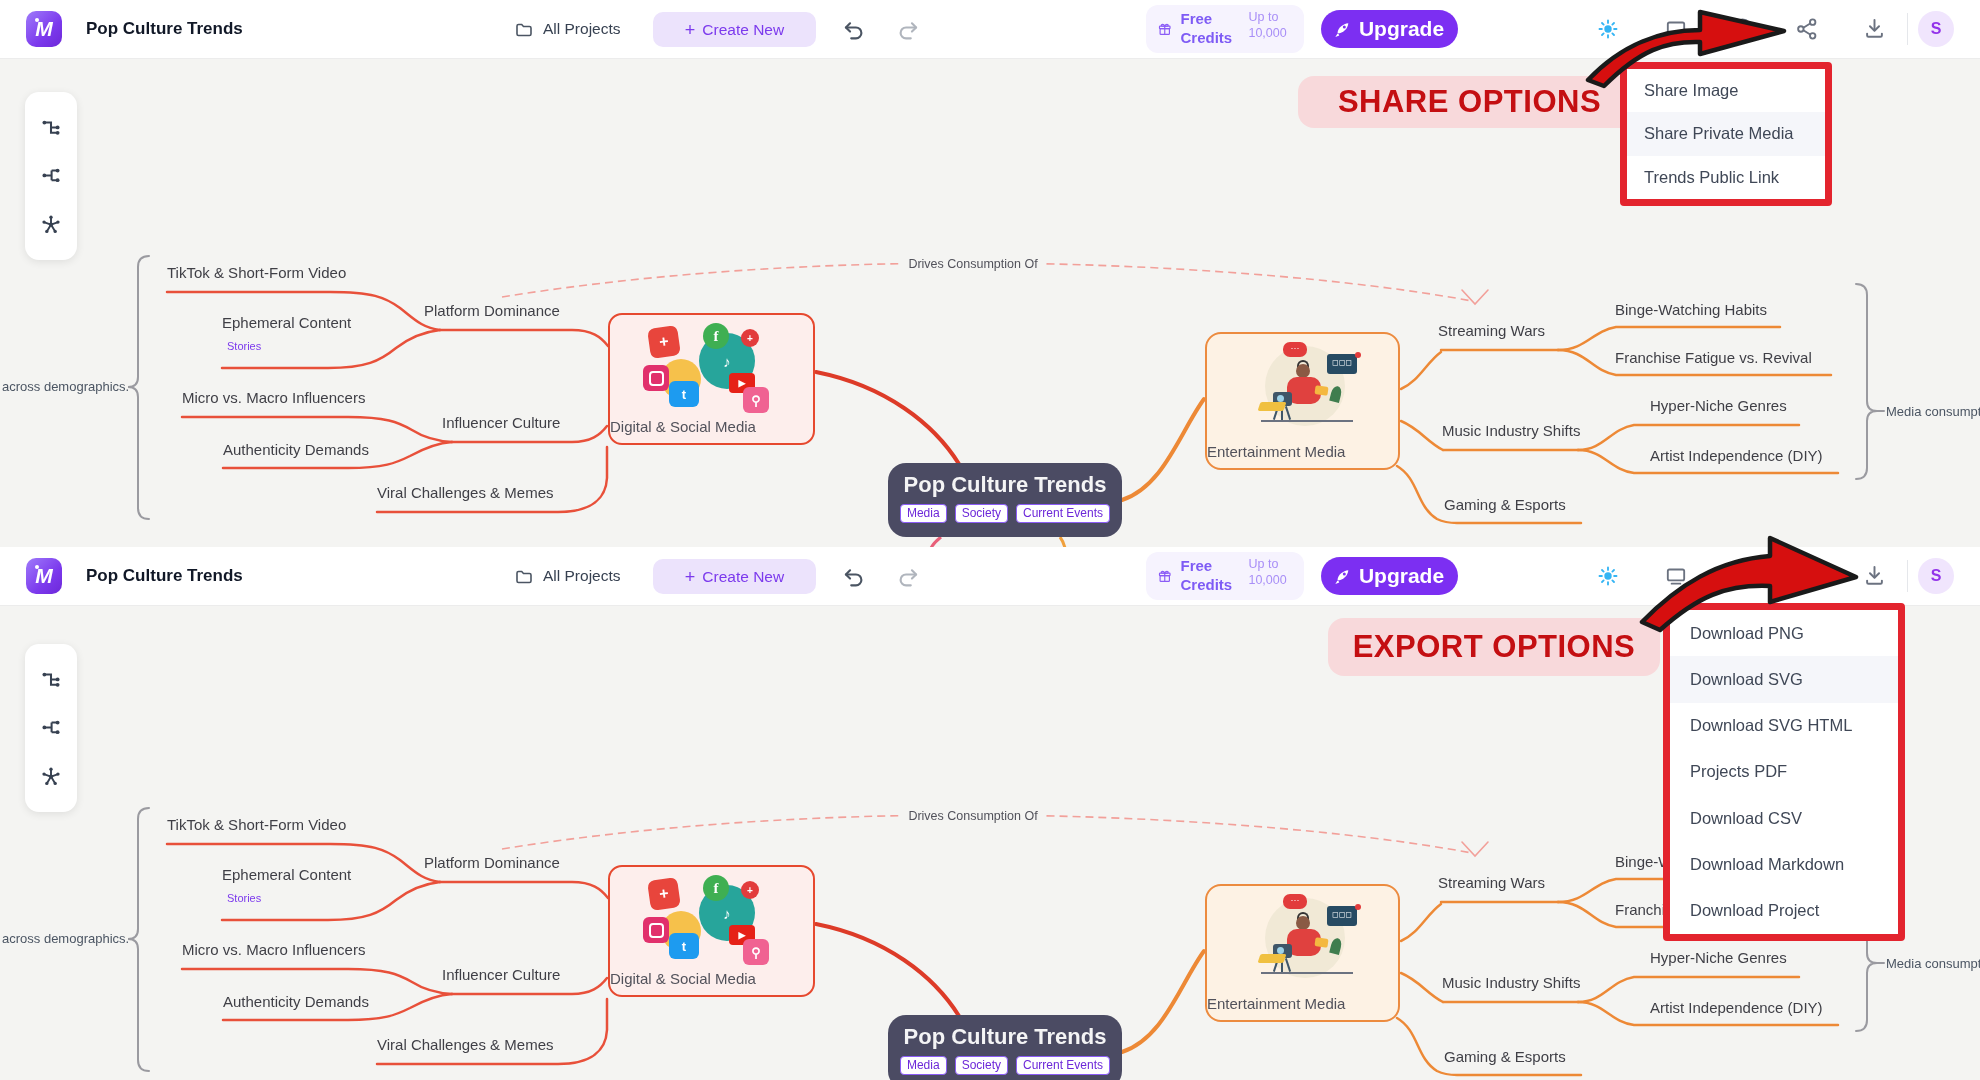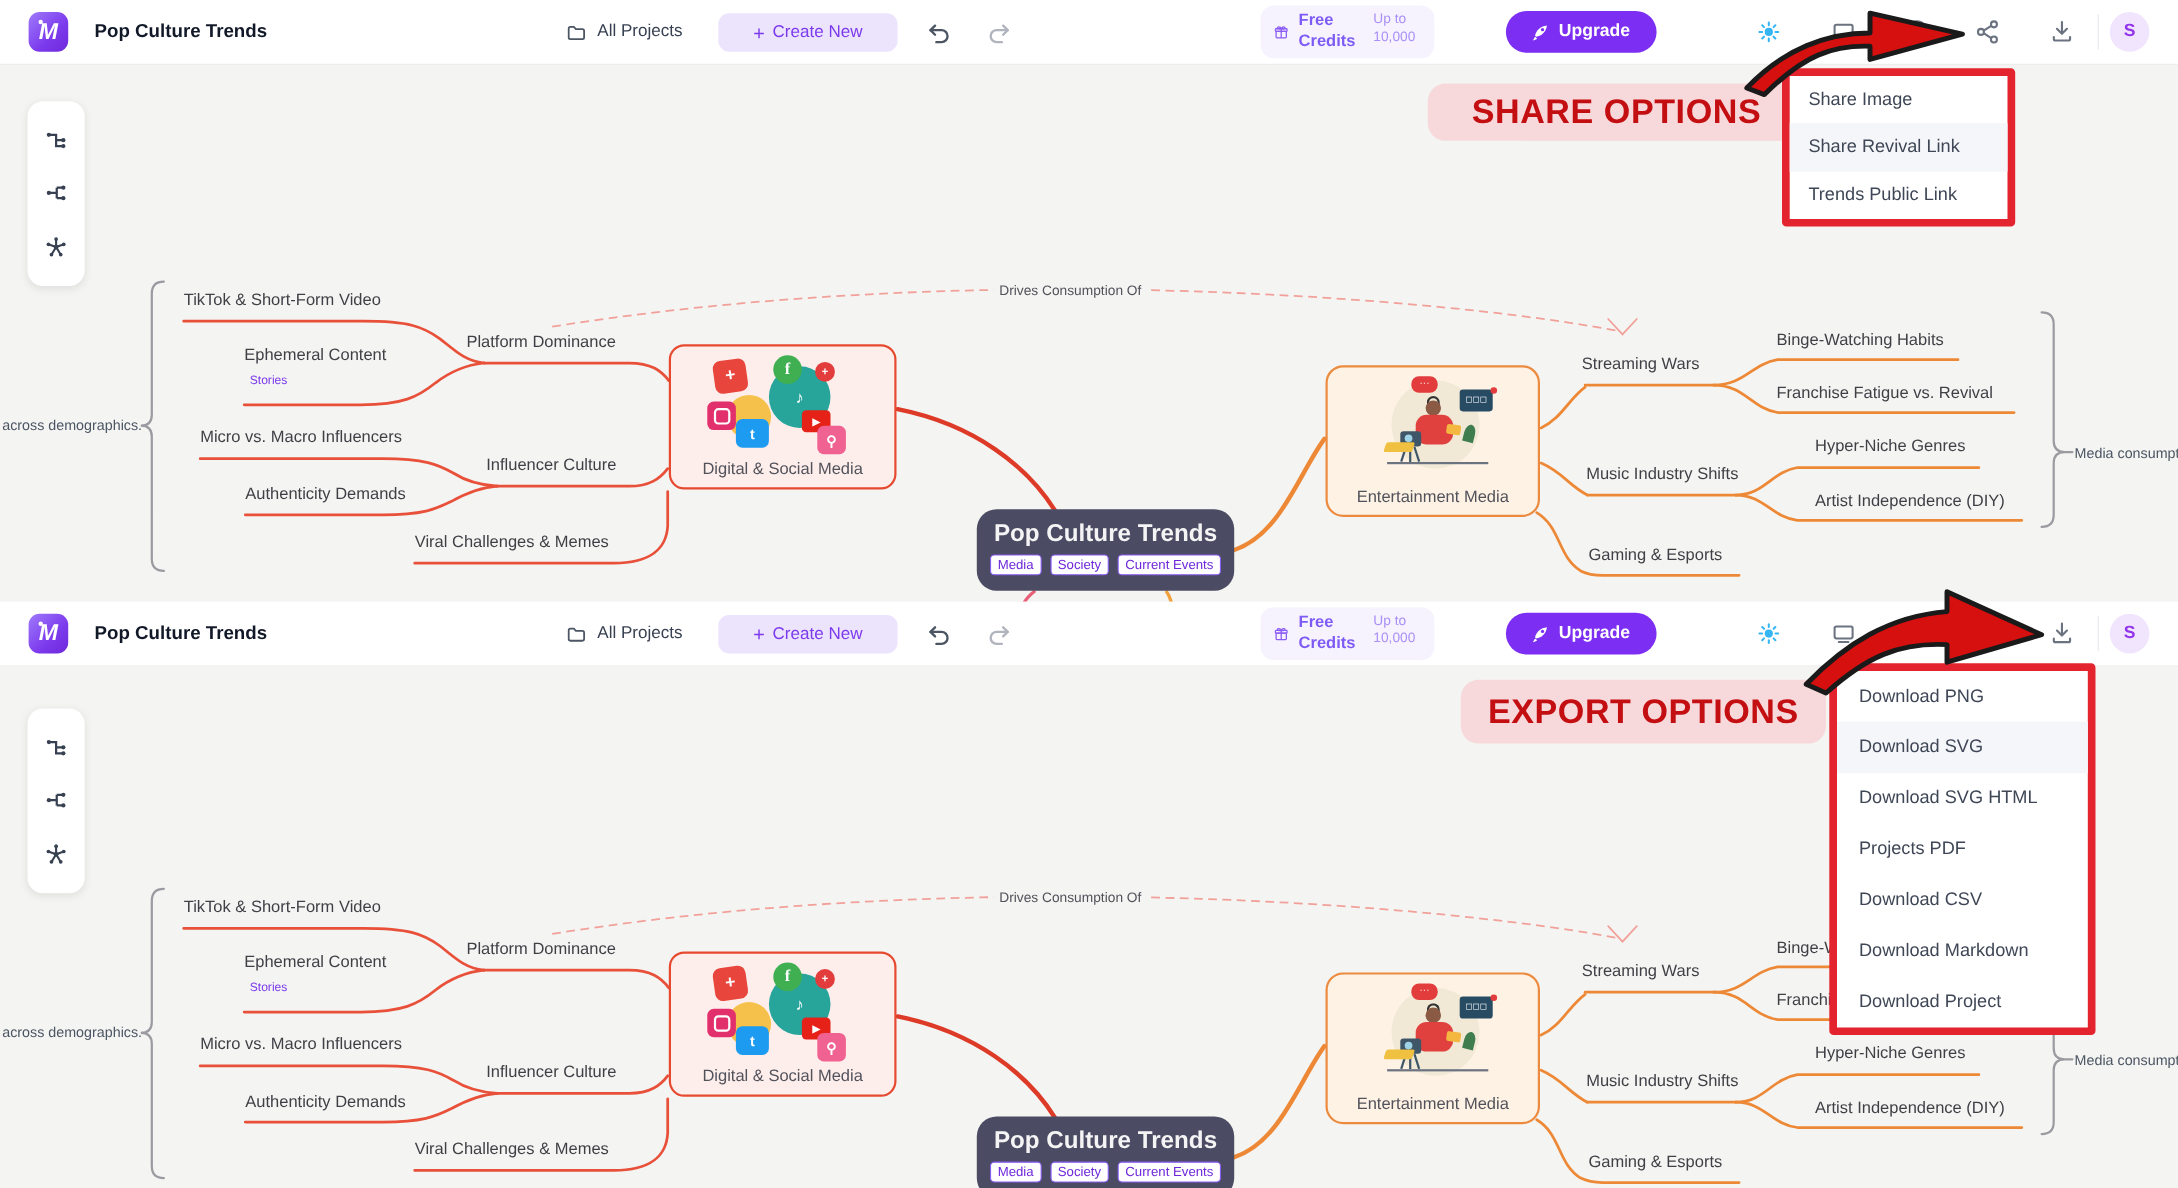--- a/index.html
+++ b/index.html
@@ -17,43 +17,43 @@
   .allproj{position:absolute;left:514px;top:14px;height:30px;display:flex;align-items:center;gap:9px;color:#374151;font-size:15.5px;cursor:pointer;}
   .btn-create{position:absolute;left:653px;top:12px;width:163px;height:35px;border-radius:10px;background:#ece3fc;
         display:flex;align-items:center;justify-content:center;gap:7px;color:#7c3aed;font-size:15.5px;cursor:pointer;}
   .btn-create .plus{font-size:18px;line-height:1;}
   .icon-btn{position:absolute;top:16px;width:26px;height:26px;cursor:pointer;}
   .credits{position:absolute;left:1146px;top:5px;width:158px;height:48px;border-radius:12px;background:#f6f3fe;display:flex;align-items:center;cursor:pointer;}
   .credits svg{margin-left:11px;}
   .credits .txt{margin-left:8px;display:flex;flex-direction:row;line-height:1.25;}
   .credits .l1{font-size:15px;font-weight:700;color:#7e5bf5;}
   .credits .l2{font-size:12.5px;color:#a98ff7;}
-  .btn-upgrade{position:absolute;left:1369px;top:10px;width:137px;height:38px;border-radius:19px;background:#7c2ff2;
-        display:flex;align-items:center;justify-content:center;gap:8px;color:#fff;font-size:16px;font-weight:600;cursor:pointer;}
+  .btn-upgrade{position:absolute;left:1321px;top:10px;width:137px;height:38px;border-radius:19px;background:#7c2ff2;
+        display:flex;align-items:center;justify-content:center;gap:8px;color:#fff;font-size:21px;font-weight:600;cursor:pointer;}
   .vdiv{position:absolute;left:1907px;top:13px;width:1px;height:32px;background:#e5e7eb;}
   .avatar{position:absolute;left:1918px;top:11px;width:36px;height:36px;border-radius:50%;background:#f0e5fd;
         display:flex;align-items:center;justify-content:center;color:#9333ea;font-size:16px;font-weight:600;cursor:pointer;}
 
   
   .map{position:absolute;left:0;top:0;width:1980px;height:547px;overflow:hidden;z-index:1;}
   .map2{top:552px;height:528px;}
   .wires{position:absolute;left:0;top:0;}
   .lbl{position:absolute;font-size:15px;color:#3f3f46;white-space:nowrap;cursor:pointer;}
   .sub-tag{position:absolute;font-size:11px;color:#7c3aed;white-space:nowrap;cursor:pointer;}
   .note{position:absolute;font-size:13px;color:#4b5563;white-space:nowrap;}
   .relation-lbl{position:absolute;left:903px;top:257px;width:140px;text-align:center;font-size:12.5px;color:#52525b;background:#f4f4f2;}
 
   .toolpanel{position:absolute;left:25px;top:92px;width:52px;height:168px;background:#fff;border-radius:14px;
         box-shadow:0 2px 8px rgba(0,0,0,.09);display:flex;flex-direction:column;align-items:center;justify-content:space-evenly;}
   .toolpanel .tbtn{width:24px;height:24px;cursor:pointer;}
 
   .card{position:absolute;box-sizing:border-box;cursor:pointer;}
   .card-digital{left:608px;top:313px;width:207px;height:132px;background:#fdeeec;border:2px solid #e6492f;border-radius:14px;}
   .card-ent{left:1205px;top:332px;width:195px;height:138px;background:#fdf2e4;border:2px solid #ec8b3f;border-radius:16px;}
-  .card-cap{position:absolute;left:0;right:0;bottom:8px;text-align:center;font-size:15px;color:#52525b;}
+  .card-cap{position:absolute;left:0;right:0;bottom:8px;font-size:15px;color:#52525b;}
 
   .center-node{position:absolute;left:888px;top:463px;width:234px;height:74px;border-radius:18px;background:#4b4b63;cursor:pointer;}
   .center-node .ttl{position:absolute;left:0;right:0;top:9px;text-align:center;color:#f4f4f5;font-size:22px;font-weight:600;}
   .center-node .tags{position:absolute;left:0;right:0;top:41px;display:flex;justify-content:center;gap:8px;}
   .center-node .tag{background:#fff;border:1.5px solid #8b5cf6;color:#6d28d9;font-size:12px;border-radius:4px;padding:1px 6px;line-height:1.25;}
 
   
   .collage{position:absolute;left:31px;top:8px;width:145px;height:90px;}
   .collage div{position:absolute;display:flex;align-items:center;justify-content:center;color:#fff;font-weight:bold;}
   .ill-ent{position:absolute;left:28px;top:8px;width:140px;height:94px;}
@@ -543,21 +543,21 @@
     </svg>
     <div class="vdiv"></div>
     <div class="avatar">
         <span>S</span>
       </div>
   </header>
     <div class="anno-pill pill-share">SHARE OPTIONS</div>
   <div class="redbox box-share">
     <div class="menu">
       <div class="mi">Share Image</div>
-      <div class="mi hl">Share Revival Link</div>
+      <div class="mi hl">Share Private Media</div>
       <div class="mi">Trends Public Link</div>
     </div>
   </div>
 
   <div class="anno-pill pill-export">EXPORT OPTIONS</div>
   <div class="redbox box-export">
     <div class="menu">
       <div class="mi">Download PNG</div>
       <div class="mi hl">Download SVG</div>
       <div class="mi">Download SVG HTML</div>

